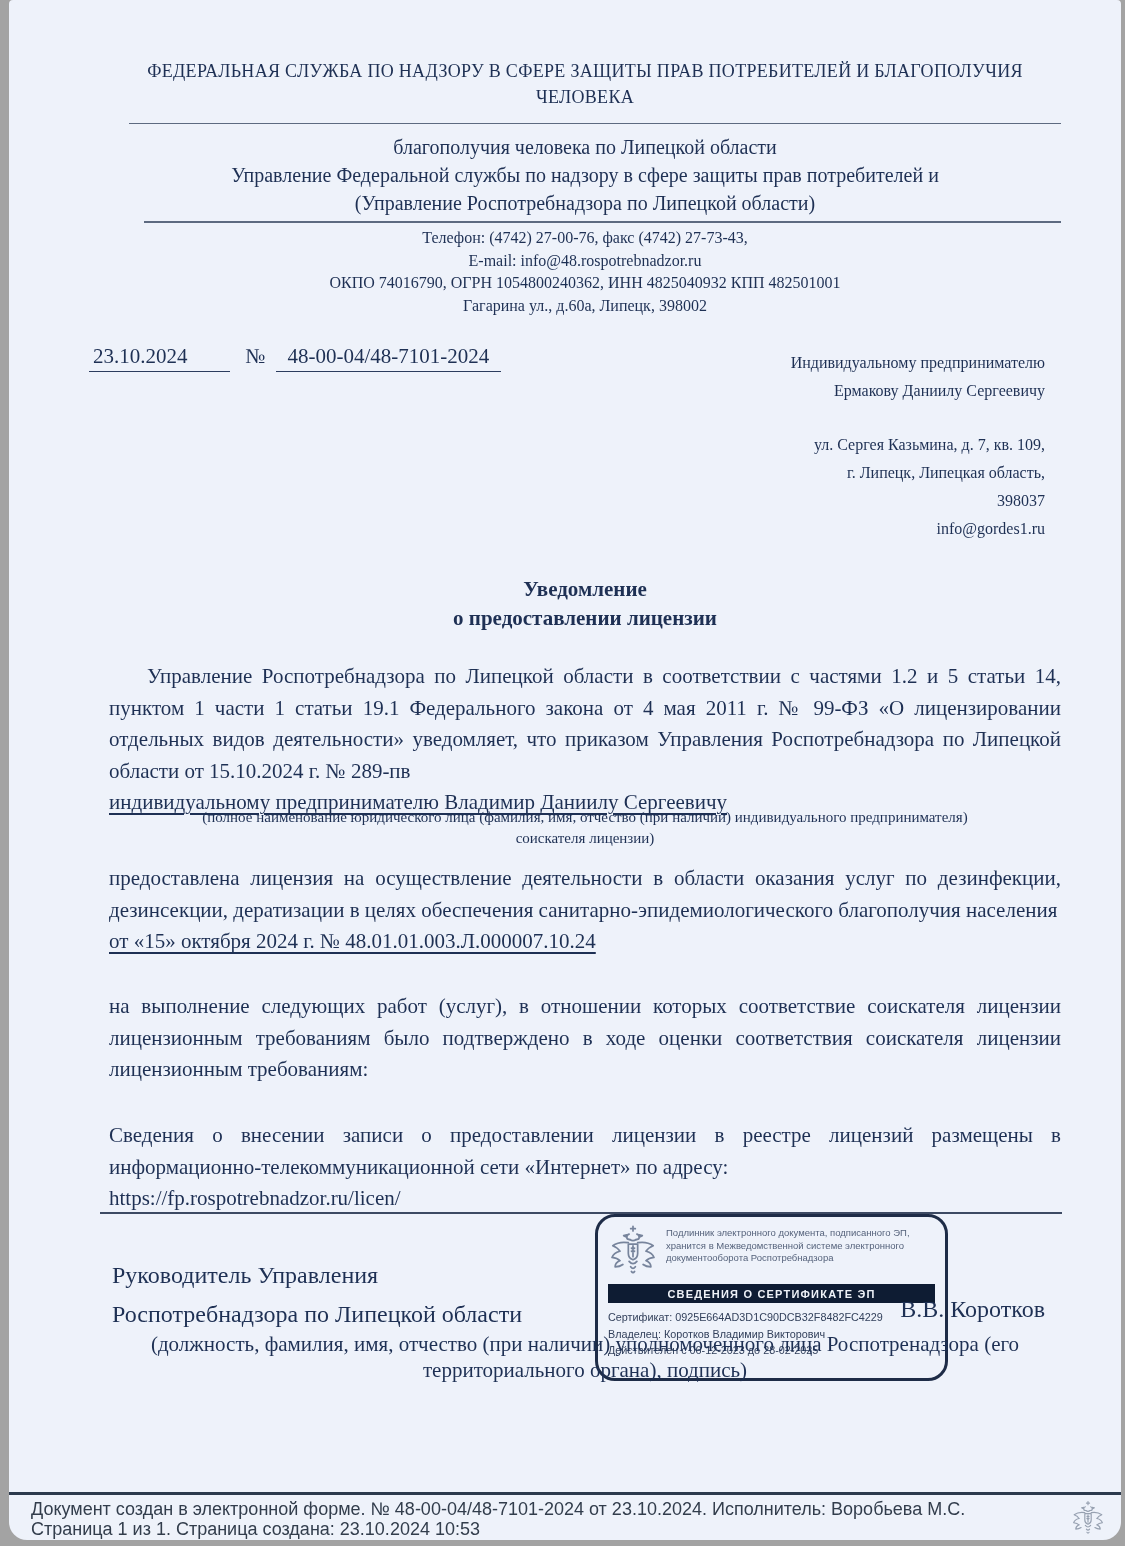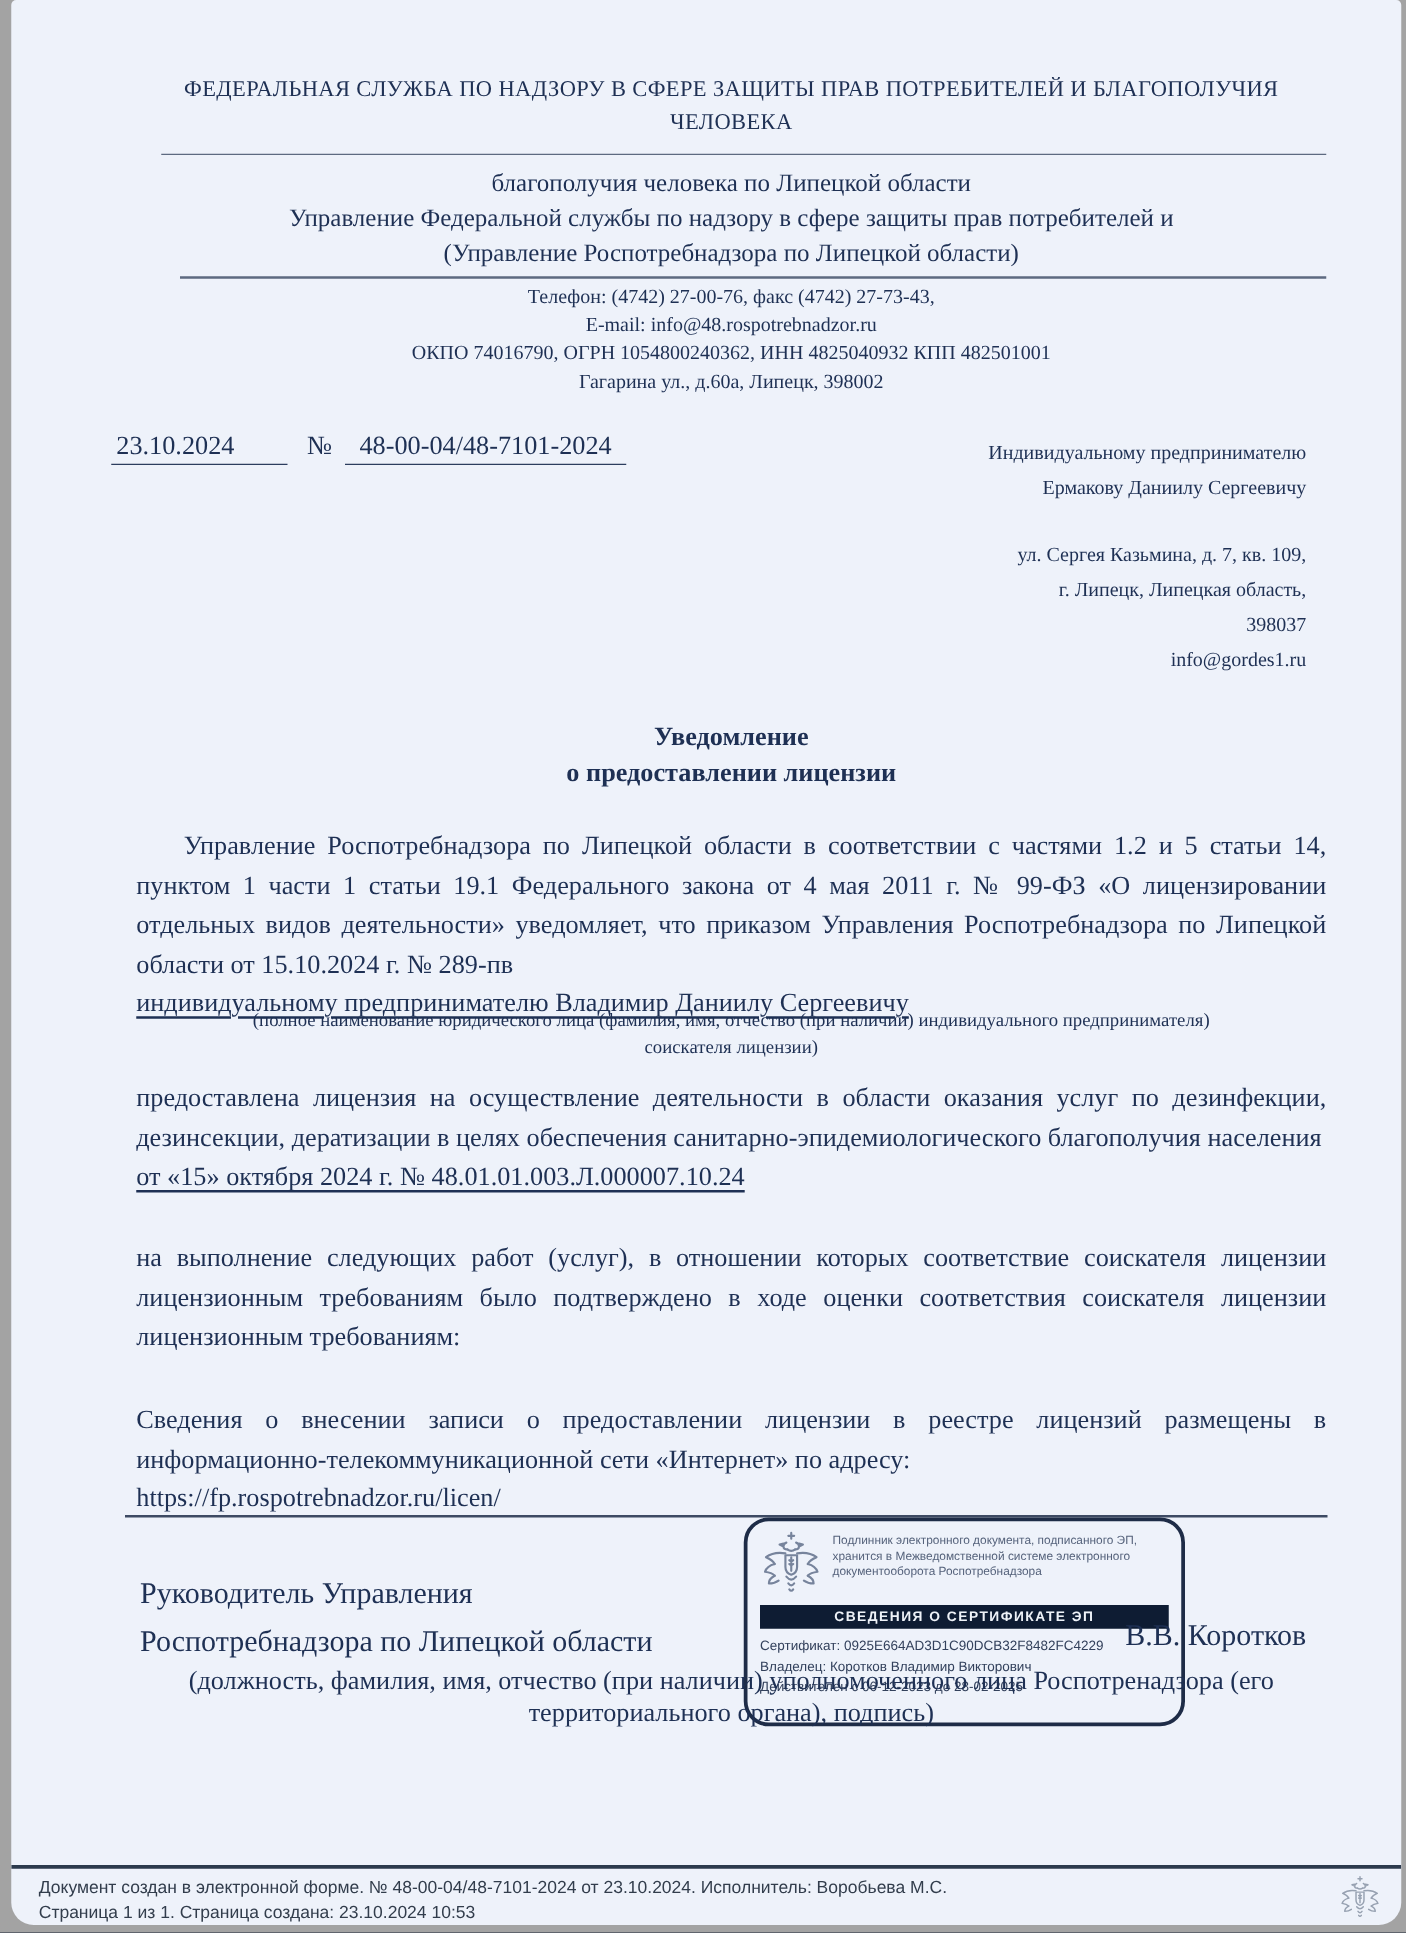--- a/index.html
+++ b/index.html
@@ -51,21 +51,21 @@
   .stamp-note{font-size:9.5px;line-height:12.5px;color:#55627b;padding-top:3px;}
   .stamp-band{margin-top:4px;background:#0e1c33;color:#eef2f8;font-size:11px;font-weight:bold;
               letter-spacing:1.2px;text-align:center;padding:4px 0 3px;}
   .stamp-lines{margin-top:6px;font-size:10.8px;line-height:16.5px;color:#33415c;}
   .emblem{color:#77849c;flex:0 0 auto;}
 
   .sig-pos{left:103px;top:1256px;font-size:24px;line-height:39px;}
   .sig-name{top:1296px;left:550px;width:486px;font-size:24px;text-align:right;}
 
   .footer{position:absolute;left:0;right:0;bottom:0;height:48px;border-top:3px solid #2c3a4d;
-          font-family:"Liberation Sans", sans-serif;font-size:14px;line-height:20px;
+          font-family:"Liberation Sans", sans-serif;font-size:18px;line-height:20px;
           color:#323d4c;padding:4px 0 0 22px;box-sizing:border-box;}
   .footer-emblem{position:absolute;right:16px;top:3px;color:#97a1b1;}
 </style>
 </head>
 <body>
 
 <svg width="0" height="0" style="position:absolute">
   <symbol id="eagle" viewBox="0 0 64 72">
     <g fill="none" stroke="currentColor" stroke-width="2.2" stroke-linecap="round" stroke-linejoin="round">
       <path d="M32 3 v6 M29 6 h6"></path>

